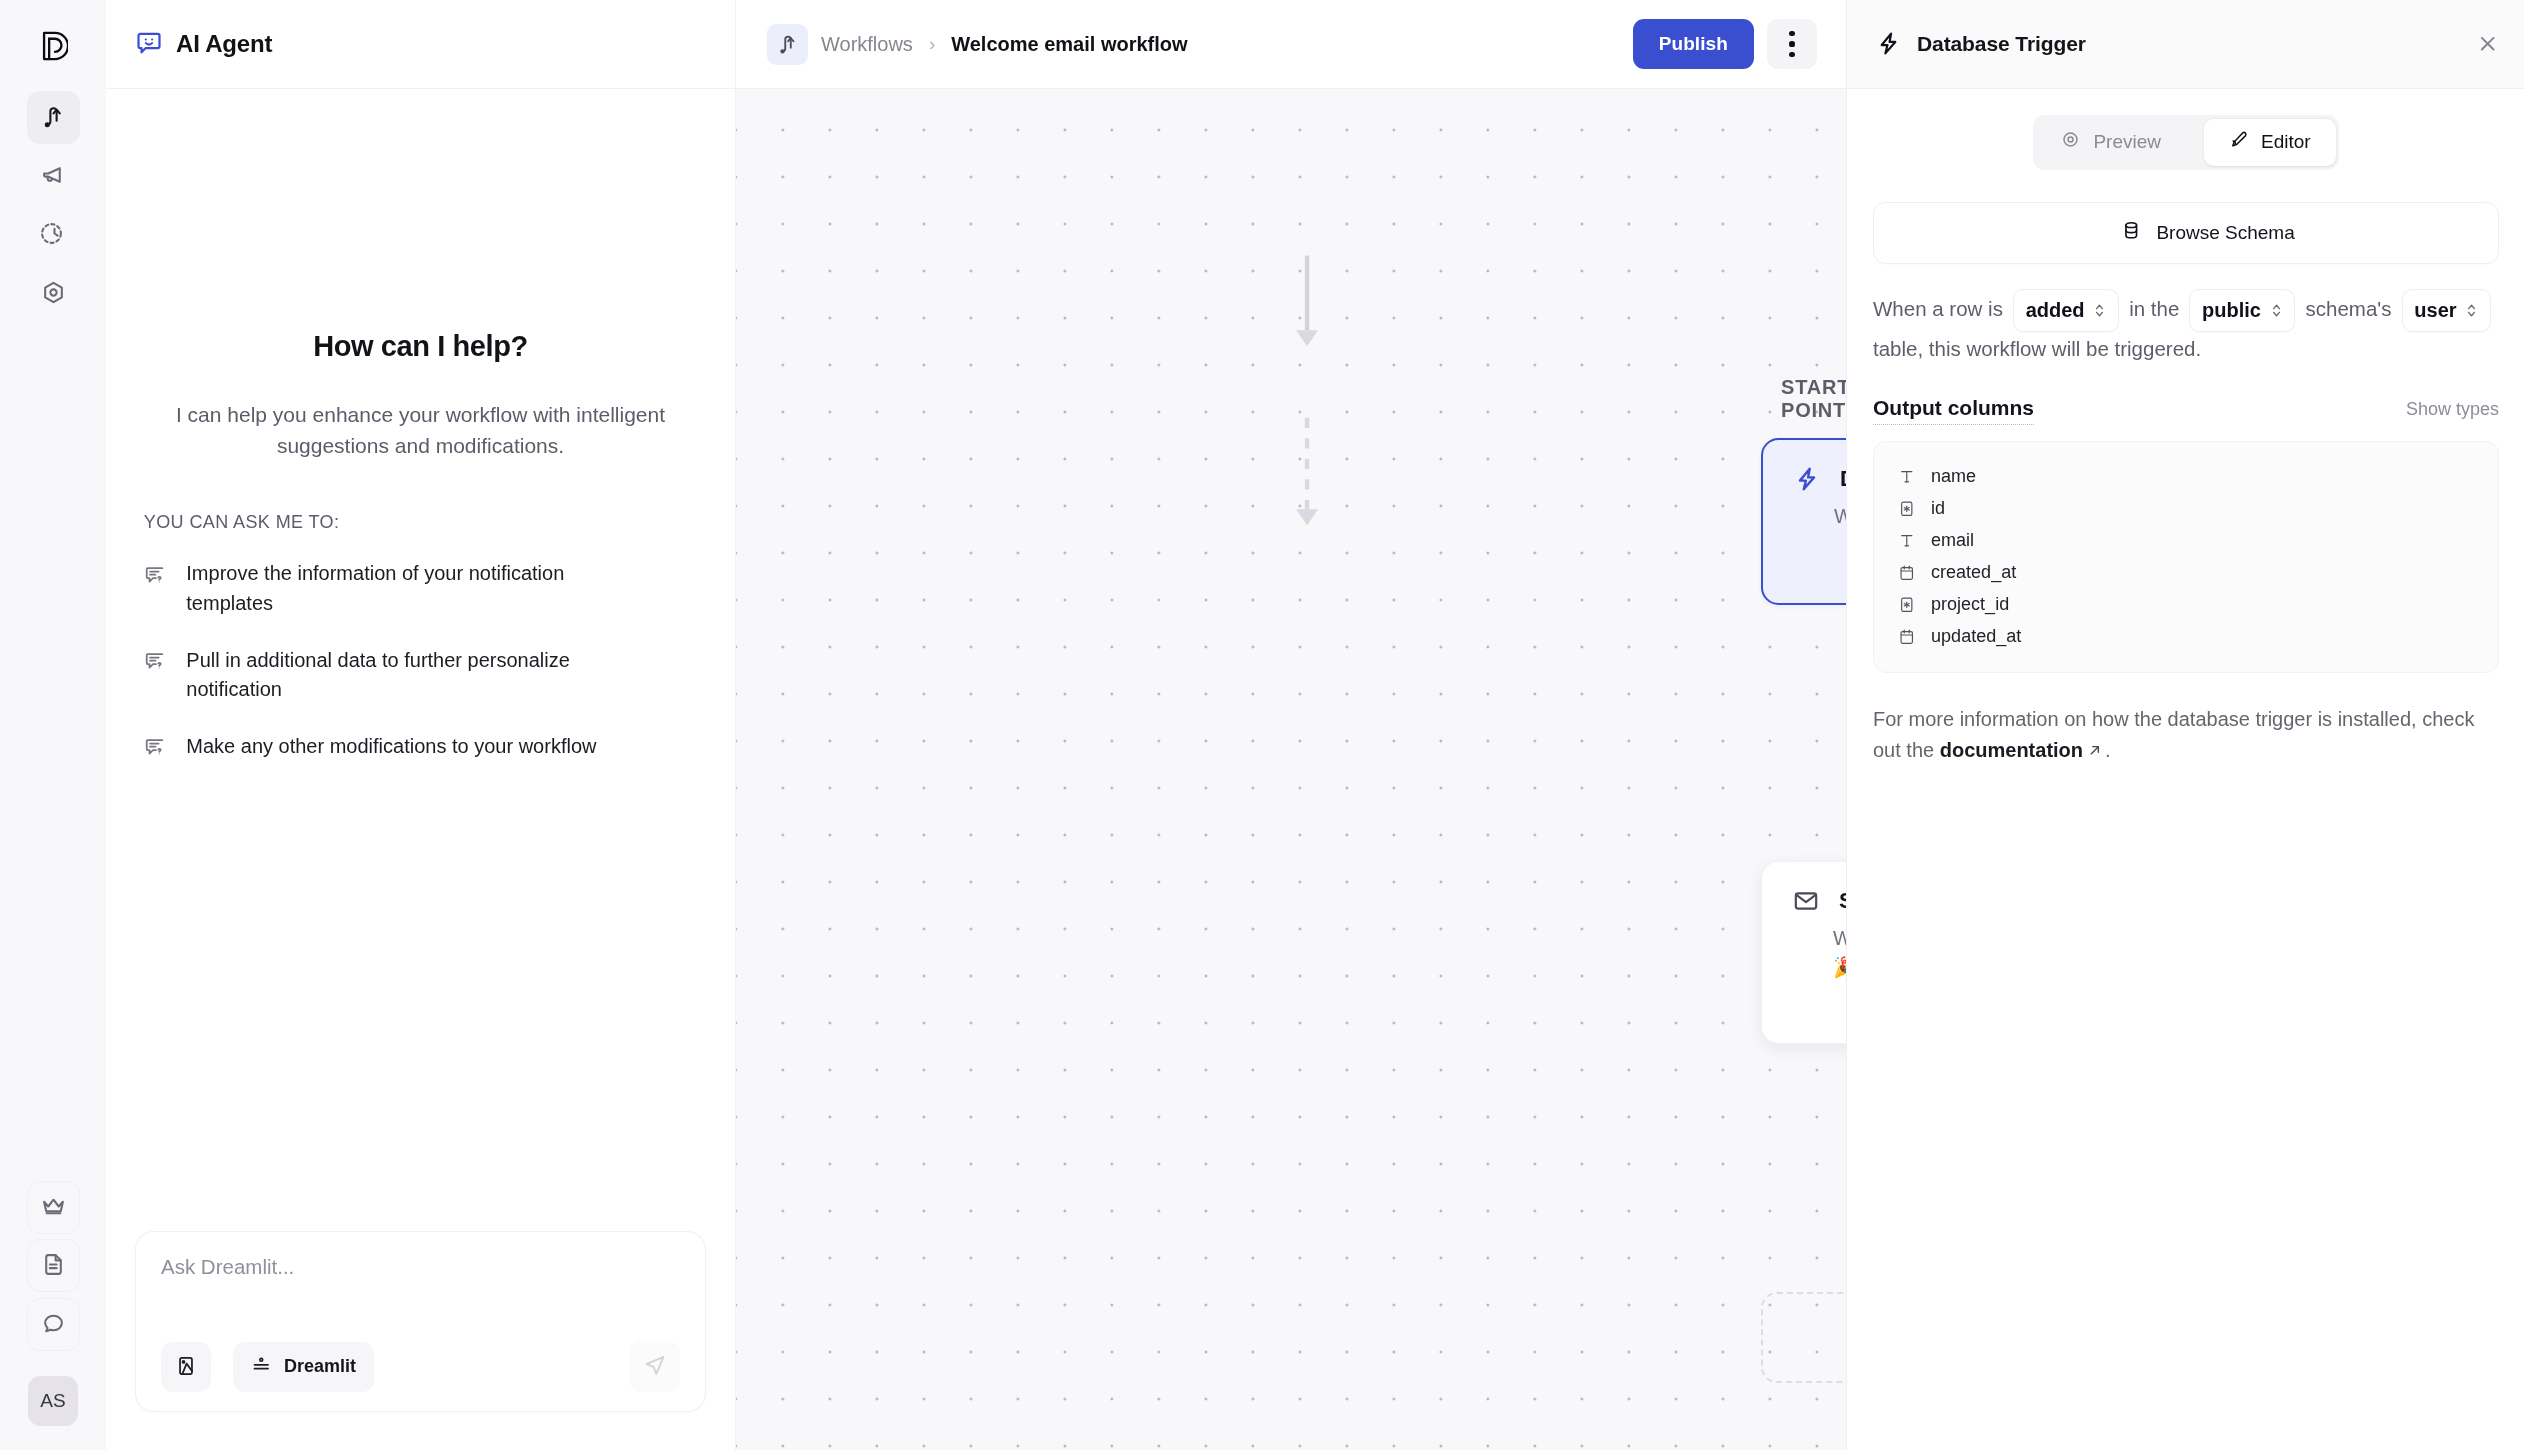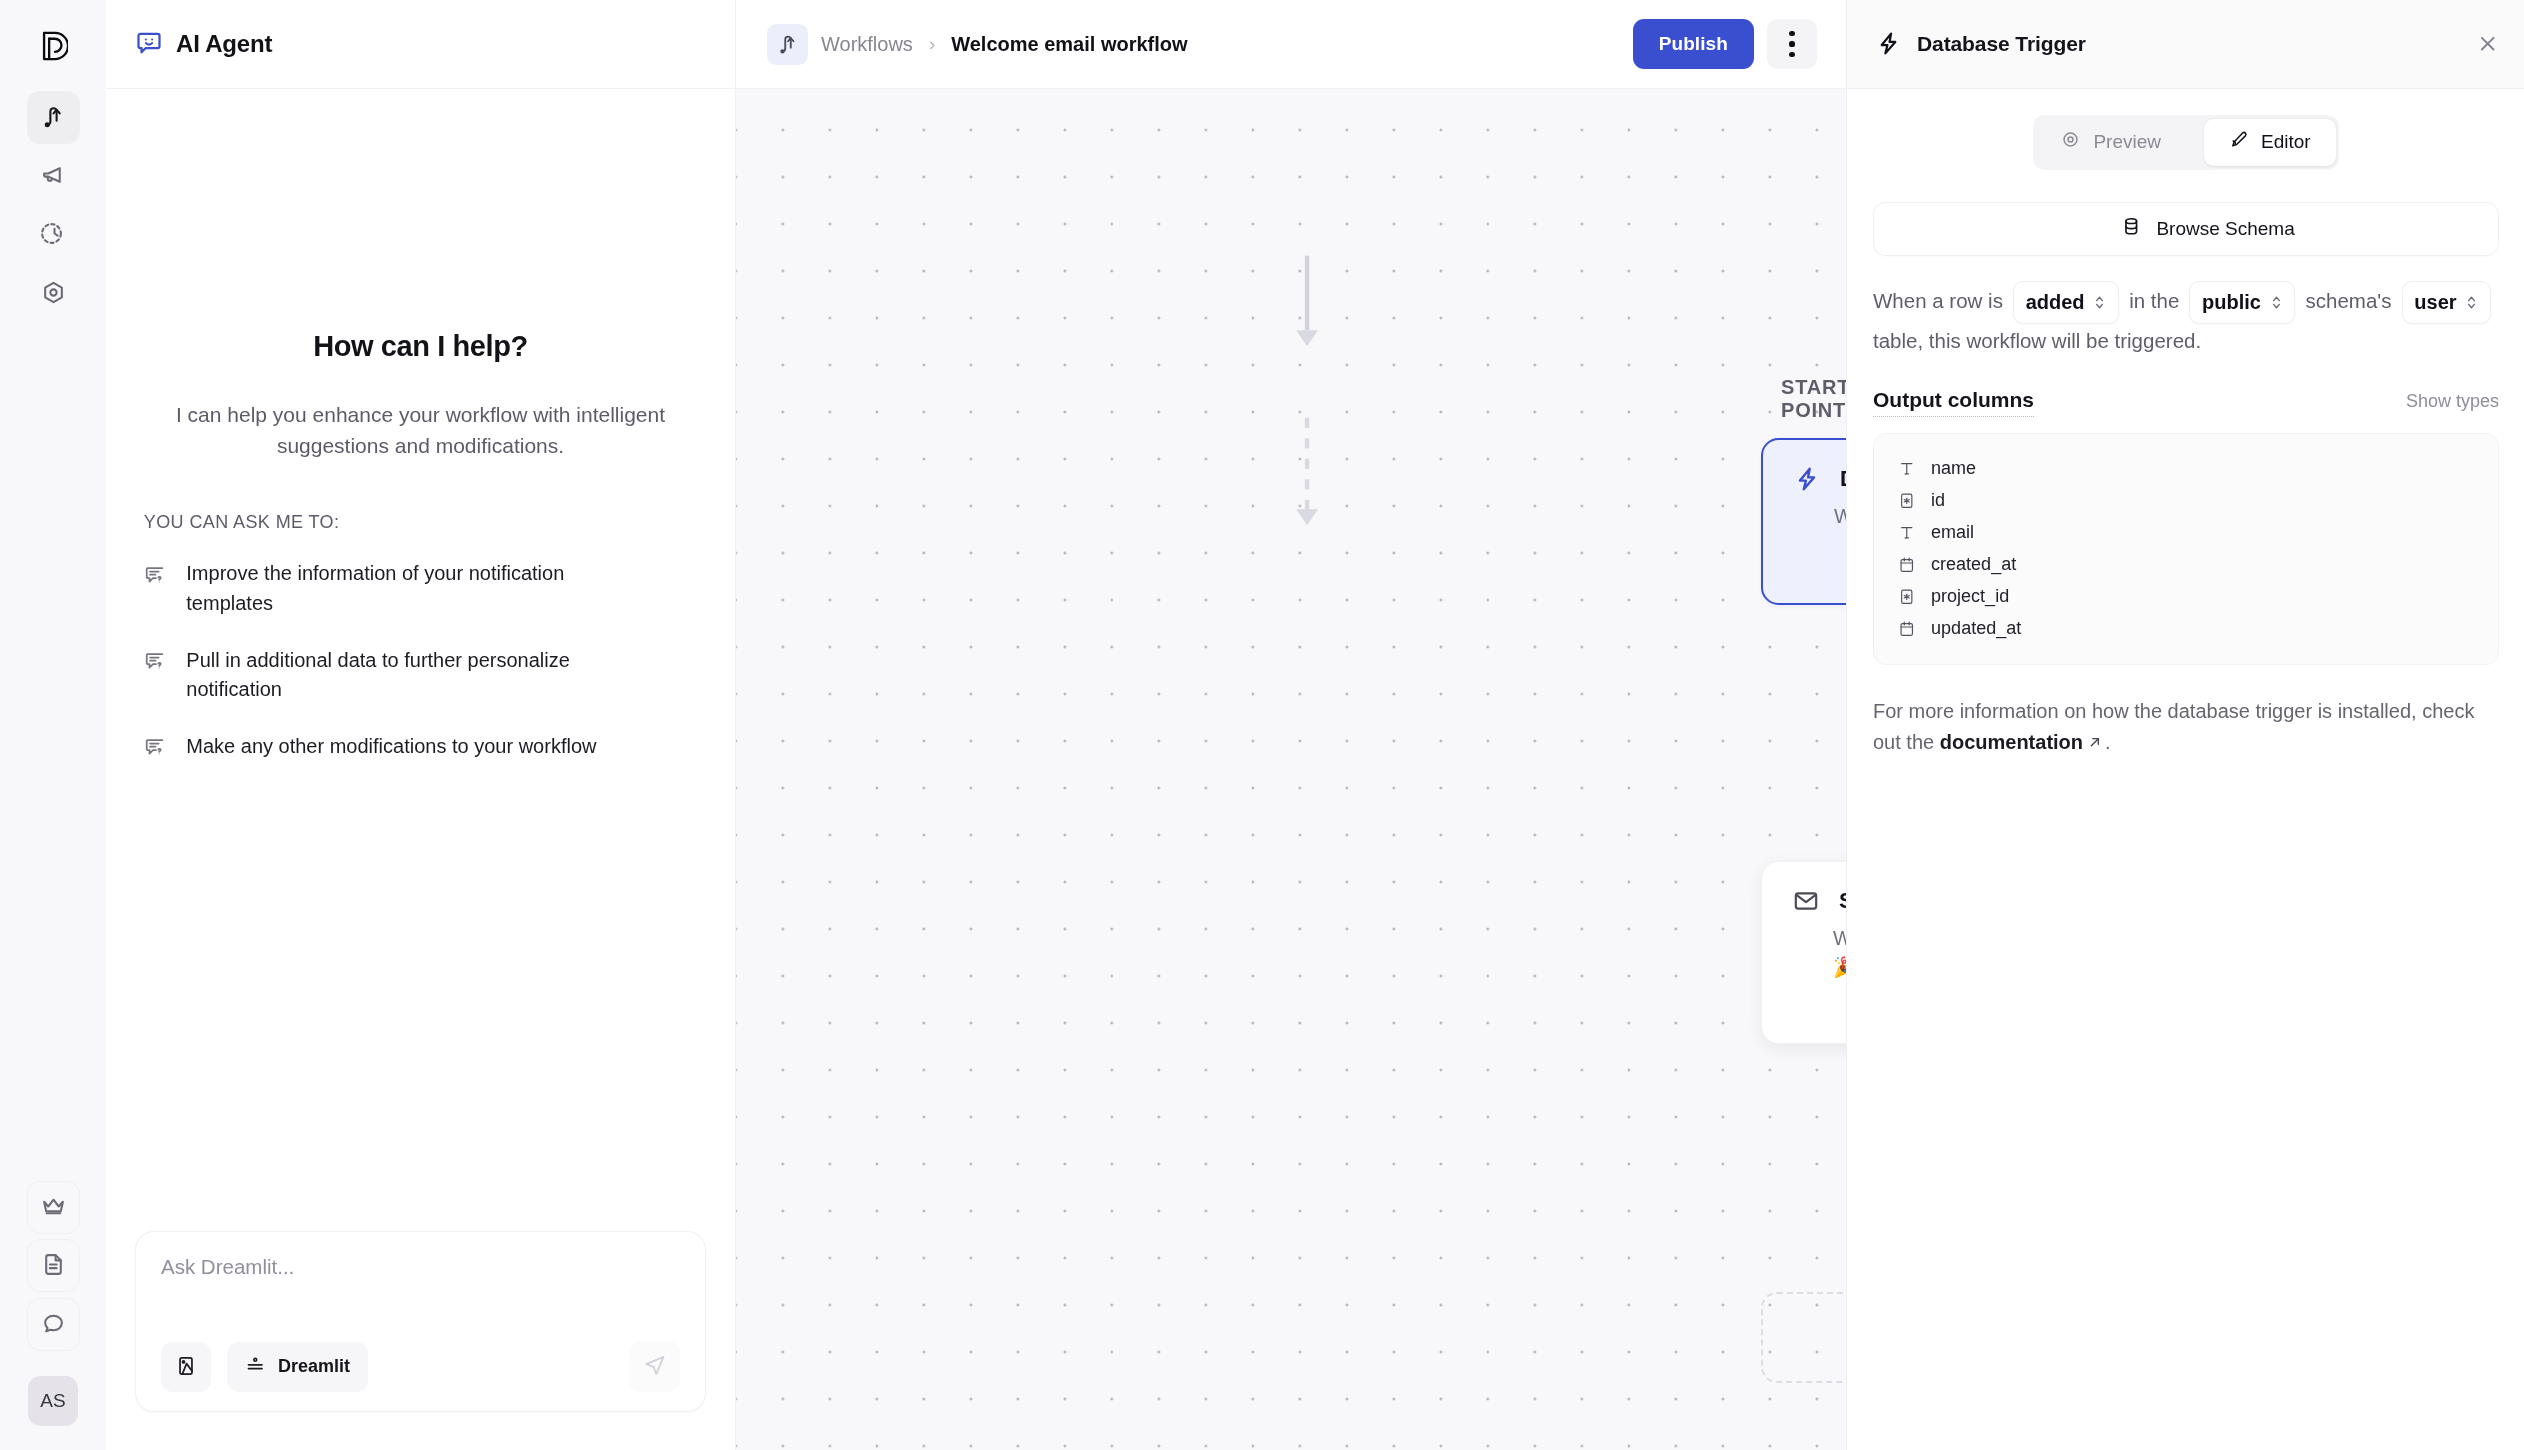--- a/index.html
+++ b/index.html
@@ -79,21 +79,21 @@
   .chat-foot { padding: 0 29px 39px 29px; }
   .composer {
     border: 1.5px solid #f3eff5; border-radius: 19px;
     background: #fff; padding: 23.4px 25px 19px 25px;
     box-shadow: 0 0.7px 1.5px rgba(20,20,40,.03);
   }
   .composer-input {
     font-size: 20.5px; color: #90909c; min-height: 70px;
     outline: none; cursor: text;
   }
-  .composer-row { display: flex; align-items: center; gap: 16px; margin-top: 16px; }
+  .composer-row { display: flex; align-items: center; gap: 22px; margin-top: 16px; }
   .comp-btn {
     height: 50px; border-radius: 11.7px; background: #f6f6f8;
     display: flex; align-items: center; justify-content: center;
     gap: 13px; padding: 0 17.5px; cursor: pointer; color: #1d1d25;
   }
   .comp-btn.icononly { width: 50px; padding: 0; }
   .comp-btn .ctxt { font-size: 18px; font-weight: 700; color: #15151b; }
   .comp-send {
     margin-left: auto; width: 51px; height: 51px; border-radius: 11.7px;
     background: #fbfbfc; display: flex; align-items: center; justify-content: center;
@@ -191,21 +191,21 @@
   .seg-item {
     display: flex; align-items: center; gap: 13px;
     padding: 11.7px 25px; border-radius: 9.5px; font-size: 19px;
     color: #8a8a94; cursor: pointer;
   }
   .seg-item.active {
     background: #ffffff; color: #10101a; font-weight: 400;
     box-shadow: 0 0.7px 2.2px rgba(20,20,40,.10);
   }
   .browse-btn {
-    width: 100%; height: 54px; border: 1.5px solid #f2eff4; border-radius: 12.4px;
+    width: 100%; height: 62px; border: 1.5px solid #f2eff4; border-radius: 12.4px;
     background: #fff; display: flex; align-items: center; justify-content: center;
     gap: 14.6px; font-size: 19px; color: #12121a; cursor: pointer;
     margin-bottom: 25px; box-shadow: 0 0.7px 1.5px rgba(20,20,40,.02); padding-left: 44px;
   }
   .sentence {
     font-size: 20.5px; line-height: 1.62; color: #5e5e6b;
     margin-bottom: 31px;
   }
   .pill {
     display: inline-flex; align-items: center; gap: 8.8px;

